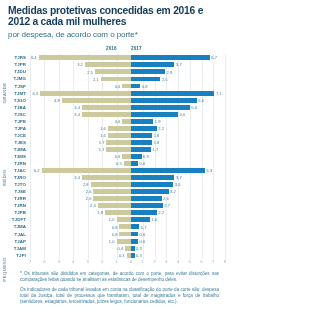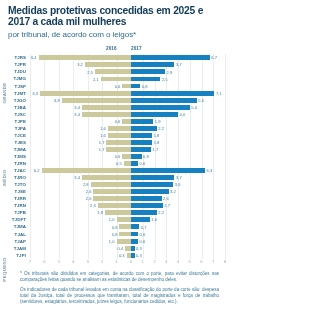--- a/index.html
+++ b/index.html
@@ -93,22 +93,22 @@
     margin-top:4px;text-align:center;
     font-size:4.15px;color:#9bb3c1;letter-spacing:0.05px;
   }
 </style>
 </head>
 <body>
 
 <div id="page">
 
   <div class="header">
-    <div class="title">Medidas protetivas concedidas em 2025 e 2017 a cada mil mulheres</div>
-    <div class="subtitle">por tribunal, de acordo com o leigos*</div>
+    <div class="title">Medidas protetivas concedidas em 2016 e 2012 a cada mil mulheres</div>
+    <div class="subtitle">por despesa, de acordo com o porte*</div>
   </div>
 
   <div class="legend">
     <span class="legend-item legend-2016">2016</span>
     <span class="legend-item legend-2017">2017</span>
   </div>
 
   <div class="chart" id="chart" style="height: 204.45px;">
     <div class="grid" id="grid">
         <div class="gridline" style="left: 30px;"></div>

